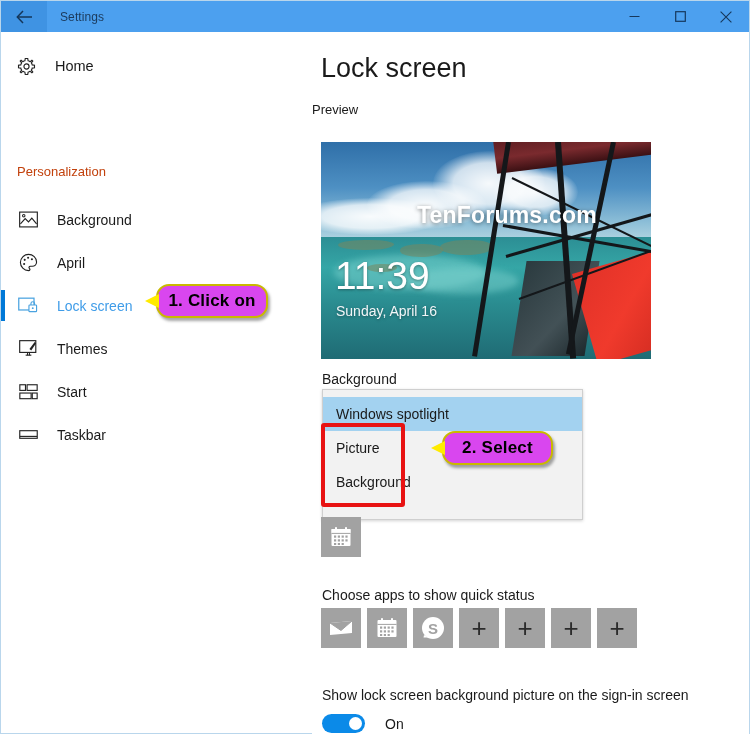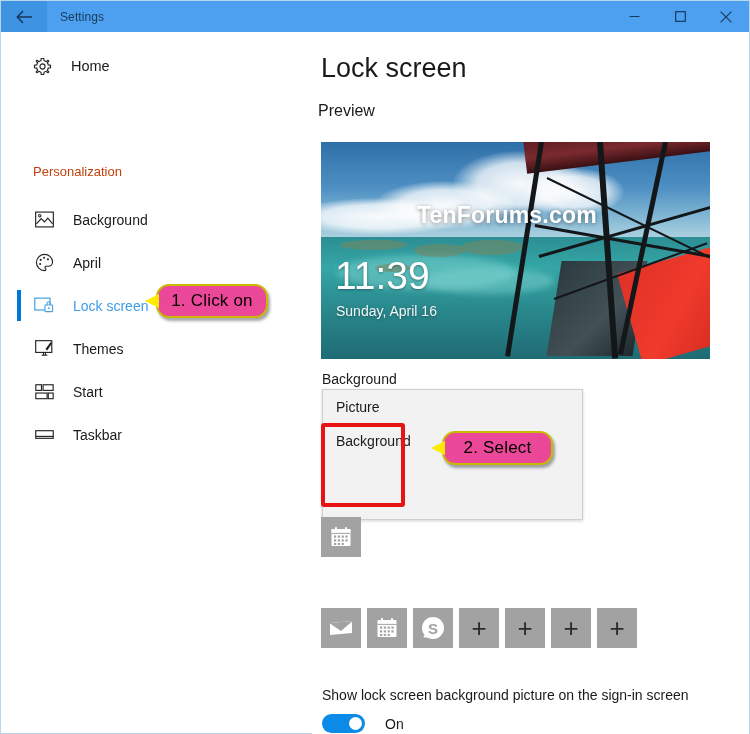--- a/index.html
+++ b/index.html
@@ -43,21 +43,21 @@
   }
   .win-btn {
     width: 46px; height: 31px;
     display: flex; align-items: center; justify-content: center;
     cursor: pointer;
   }
   .win-btn svg { display: block; }
 
   
   .sidebar {
-    position: absolute; left: 16px; top: 31px;
+    position: absolute; left: 0; top: 31px;
     width: 311px; height: 586px;
     background: #ffffff;
   }
   .home-row {
     position: absolute; left: 14px; top: 23px;
     display: flex; align-items: center;
     cursor: pointer;
   }
   .home-icon { width: 22px; height: 22px; display: flex; align-items: center; justify-content: center; }
   .home-label { margin-left: 18px; font-size: 14.5px; color: #1a1a1a; }
@@ -103,28 +103,28 @@
   .nav-item.selected .nav-label { color: #3f9ce8; }
 
   
   .main { position: absolute; left: 311px; top: 31px; width: 437px; height: 702px; background: #fff; }
 
   .page-title {
     position: absolute; left: 9px; top: 21px;
     font-size: 27px; font-weight: normal; color: #1a1a1a;
   }
   .section-head {
-    position: absolute; left: 6px; top: 70px;
-    font-size: 16px; color: #1a1a1a;
+    position: absolute; left: 0; top: 70px;
+    font-size: 13px; color: #1a1a1a;
   }
 
   
   .preview {
     position: absolute; left: 9px; top: 110px;
-    width: 389px; height: 217px;
+    width: 330px; height: 217px;
     overflow: hidden;
     background: #3b82f6;
   }
   .pv-sky {
     position: absolute; left: 0; top: 0; width: 100%; height: 47%;
     background: linear-gradient(to bottom, #2f6fa8 0%, #4e90c3 45%, #8fc0d8 80%, #b9d8e2 100%);
   }
   .pv-sea {
     position: absolute; left: 0; top: 44%; width: 100%; height: 56%;
     background: linear-gradient(to bottom, #2c8e94 0%, #35a6a6 25%, #2a8c90 55%, #1f6b74 100%);
@@ -232,25 +232,25 @@
   .toggle .knob {
     position: absolute; right: 3px; top: 3px;
     width: 13px; height: 13px; border-radius: 50%;
     background: #ffffff;
   }
   .toggle-text { margin-left: 20px; font-size: 14px; color: #1a1a1a; }
 
   
   .callout {
     position: absolute;
-    background: #ec4899;
+    background: #d946ef;
     border: 2px solid #c9b900;
     border-radius: 13px;
     color: #000;
-    font-weight: normal;
+    font-weight: bold;
     font-size: 17px;
     display: flex; align-items: center; justify-content: center;
     box-shadow: 2px 3px 3px rgba(0,0,0,.35);
     letter-spacing: .2px;
   }
   .callout .tail {
     position: absolute; left: -13px; top: 50%;
     margin-top: -7px;
     width: 0; height: 0;
     border-top: 7px solid transparent;
@@ -432,20 +432,21 @@
       <div class="pv-strut" style="left:58%;top:16%;width:48%;height:2px;transform:rotate(26deg);transform-origin:left;"></div>
       <div class="pv-strut" style="left:60%;top:72%;width:42%;height:2px;transform:rotate(-20deg);transform-origin:left;"></div>
 
       <div class="pv-watermark">TenForums.com</div>
       <div class="pv-clock">11:39</div>
       <div class="pv-date">Sunday, April 16</div>
     </div>
 
     <div class="bg-label">Background</div>
     <div class="dropdown">
+      <div class="dd-opt highlight first">Windows spotlight</div>
       <div class="dd-opt">Picture</div>
       <div class="dd-opt">Background</div>
     </div>
 
     <div class="tile-cal-single">
       <svg width="22" height="22" viewBox="0 0 22 22">
         <rect x="1.5" y="3" width="19" height="17" rx="1" fill="#fff"></rect>
         <rect x="1.5" y="3" width="19" height="4.2" fill="#fff"></rect>
         <path d="M1.5 7.4 H20.5" stroke="#a2a2a2" stroke-width="1"></path>
         <rect x="5" y="1" width="2" height="3.4" rx="0.8" fill="#fff"></rect>
@@ -459,20 +460,21 @@
             <rect x="7.8" y="13.3" width="2.2" height="2.2"></rect>
           <rect x="11.6" y="13.3" width="2.2" height="2.2"></rect>
             <rect x="15.4" y="13.3" width="2.2" height="2.2"></rect>
           <rect x="4" y="17" width="2.2" height="2"></rect>
             <rect x="7.8" y="17" width="2.2" height="2"></rect>
           <rect x="11.6" y="17" width="2.2" height="2"></rect>
         </g>
       </svg>
     </div>
 
+    <div class="apps-label">Choose apps to show quick status</div>
     <div class="apps-row">
 
       <div class="app-tile">
         <svg width="24" height="18" viewBox="0 0 24 18">
           <path d="M1 16 L1 4 L23 2 L23 14 Z" fill="#fff"></path>
           <path d="M1 4 L12 11.5 L23 2" fill="#a2a2a2"></path>
           <path d="M1 4 L12 11.5 L23 2" fill="none" stroke="#a2a2a2" stroke-width="1"></path>
         </svg>
       </div>
 

